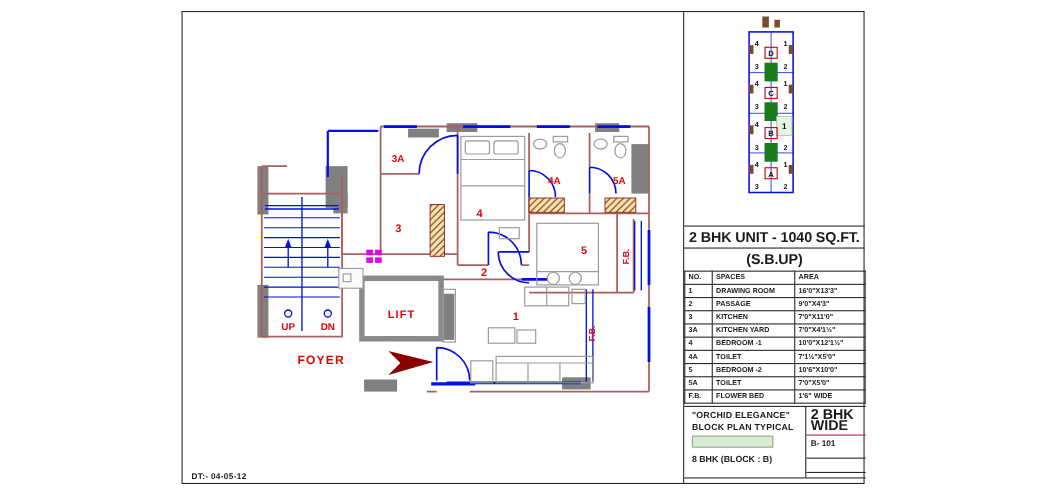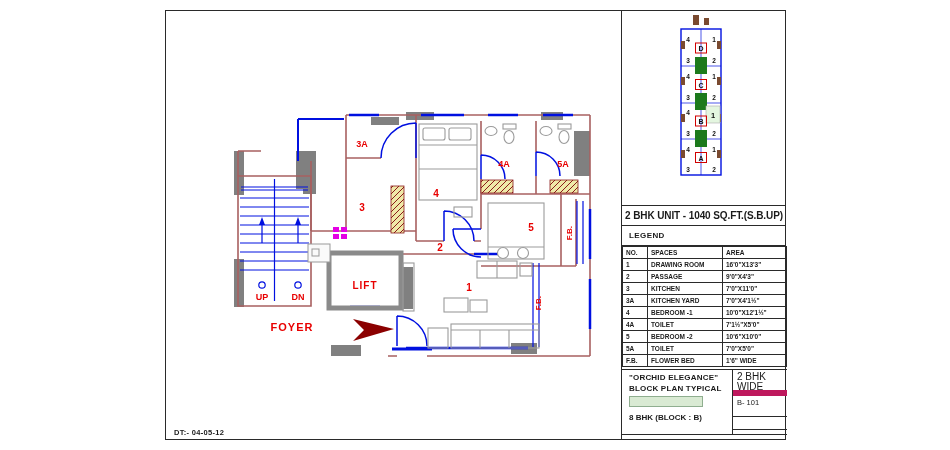--- a/index.html
+++ b/index.html
@@ -3,36 +3,36 @@
 <meta charset="utf-8">
 <style>
   * { margin:0; padding:0; box-sizing:border-box; }
   body { background:#ffffff; font-family:"Liberation Sans", sans-serif; }
   .canvas { position:relative; width:950px; height:450px; background:#ffffff; overflow:hidden; }
   .frame { position:absolute; left:165px; top:10px; width:621px; height:430px; border:1px solid #2a2a2a; background:#ffffff; }
   .plan-svg { position:absolute; left:0; top:0; }
   .right-panel { position:absolute; left:455px; top:0; width:165px; height:428px; border-left:1px solid #2a2a2a; }
   .blockplan-svg { position:absolute; left:57px; top:2px; }
   .unit-title { position:absolute; left:0; top:194px; width:100%; height:21px; border-top:1px solid #2a2a2a; border-bottom:1px solid #2a2a2a;
-       font-size:10px; font-weight:bold; color:#1a1a1a; text-align:center; line-height:20px; letter-spacing:-0.1px; }
+       font-size:13px; font-weight:bold; color:#1a1a1a; text-align:center; line-height:20px; letter-spacing:-0.1px; }
   .legend-title { position:absolute; left:0; top:215px; width:100%; height:20px; border-bottom:1px solid #2a2a2a;
        font-size:8px; font-weight:bold; color:#1a1a1a; line-height:20px; padding-left:7px; letter-spacing:0.4px; }
   table.legend { position:absolute; left:0; top:235px; width:164px; border-collapse:collapse; table-layout:fixed; }
   table.legend td, table.legend th { border:1px solid #2a2a2a; font-size:6.5px; font-weight:bold; color:#1a1a1a;
        padding:0 0 0 3px; height:12px; text-align:left; white-space:nowrap; overflow:hidden; }
   table.legend .c-no { width:25px; } table.legend .c-sp { width:75px; } table.legend .c-ar { width:64px; }
   .title-block { position:absolute; left:0; top:358px; width:165px; height:66px; border-top:1px solid #2a2a2a; border-bottom:1px solid #2a2a2a; }
   .tb-left { position:absolute; left:0; top:0; width:110px; height:100%; padding:3px 0 0 7px; }
   .tb-project { font-size:8px; font-weight:bold; color:#1a1a1a; letter-spacing:0.2px; }
   .tb-sub { font-size:8px; font-weight:bold; color:#1a1a1a; margin-top:2px; letter-spacing:0.2px; }
   .tb-swatch { width:74px; height:11px; background:#d9ead3; border:1px solid #8fae8f; margin-top:3px; }
   .tb-unitline { font-size:8px; font-weight:bold; color:#1a1a1a; margin-top:6px; }
   .tb-right { position:absolute; left:110px; top:0; width:55px; height:100%; border-left:1px solid #2a2a2a; }
-  .tb-r1 { height:26px; border-bottom:6px solid #be185d; font-size:10px; font-weight:normal; color:#1a1a1a; padding:2px 0 0 4px; line-height:10px; }
-  .tb-r2 { height:14px; border-bottom:1px solid #2a2a2a; font-size:7.5px; font-weight:normal; color:#1a1a1a; padding:2px 0 18px 4px; }
+  .tb-r1 { height:26px; border-bottom:1px solid #be185d; font-size:13px; font-weight:bold; color:#1a1a1a; padding:2px 0 0 4px; line-height:10px; }
+  .tb-r2 { height:14px; border-bottom:1px solid #2a2a2a; font-size:7.5px; font-weight:bold; color:#1a1a1a; padding:2px 0 18px 4px; }
   .tb-r3 { height:13px; border-bottom:1px solid #2a2a2a; }
   .tb-r4 { height:12px; }
   .date-note { position:absolute; left:8px; bottom:2px; font-size:7.5px; font-weight:bold; color:#1a1a1a; letter-spacing:0.3px; }
   svg text { font-family:"Liberation Sans", sans-serif; font-weight:bold; }
 </style>
 </head>
 <body>
 
 <div class="canvas">
   <div class="frame">
@@ -250,21 +250,20 @@
           <text x="35" y="123" font-size="6.5">2</text>
 
           <text x="9" y="138.5" font-size="6.5">4</text>
           <text x="35" y="138.5" font-size="6.5">1</text>
           <text x="9" y="159" font-size="6.5">3</text>
           <text x="35" y="159" font-size="6.5">2</text>
         </g>
       </svg>
 
       <div class="unit-title">2 BHK UNIT - 1040 SQ.FT.(S.B.UP)</div>
-      <div class="legend-title">LEGEND</div>
 
       <table class="legend">
         <tbody>
             <tr>
           <td class="c-no">NO.</td>
           <td class="c-sp">SPACES</td>
           <td class="c-ar">AREA</td>
         </tr>
         <tr>
           <td>1</td>

